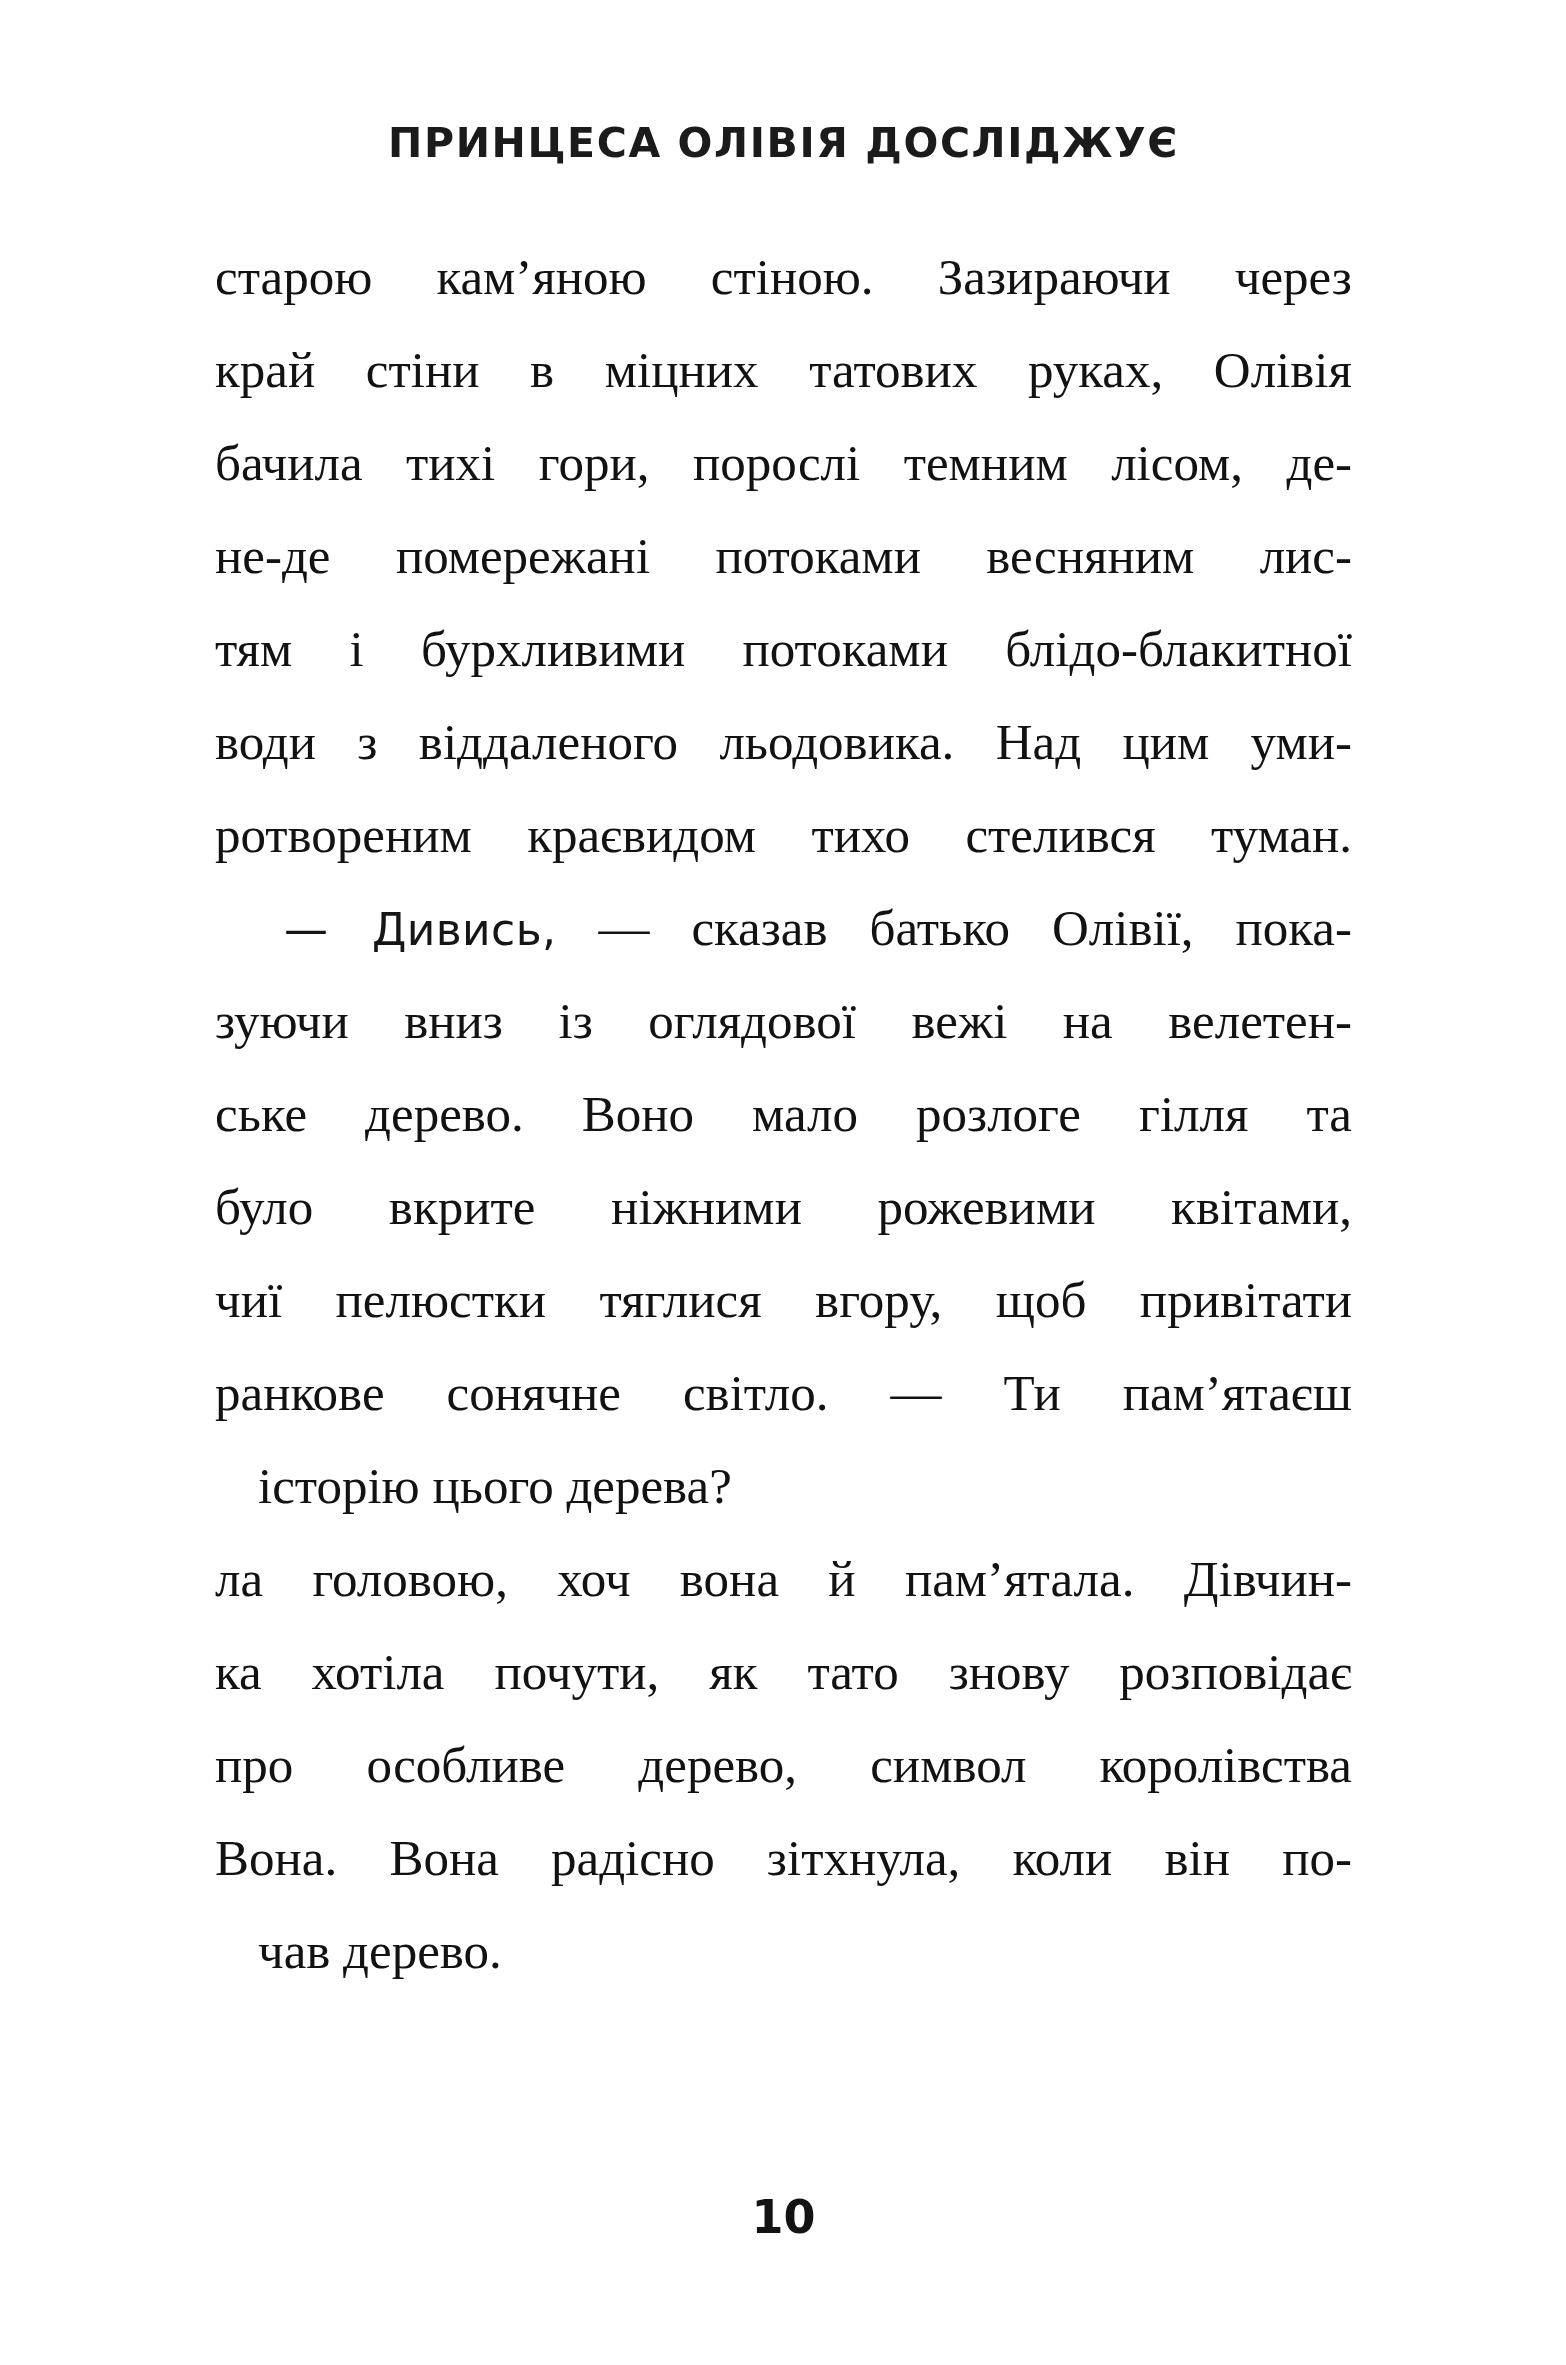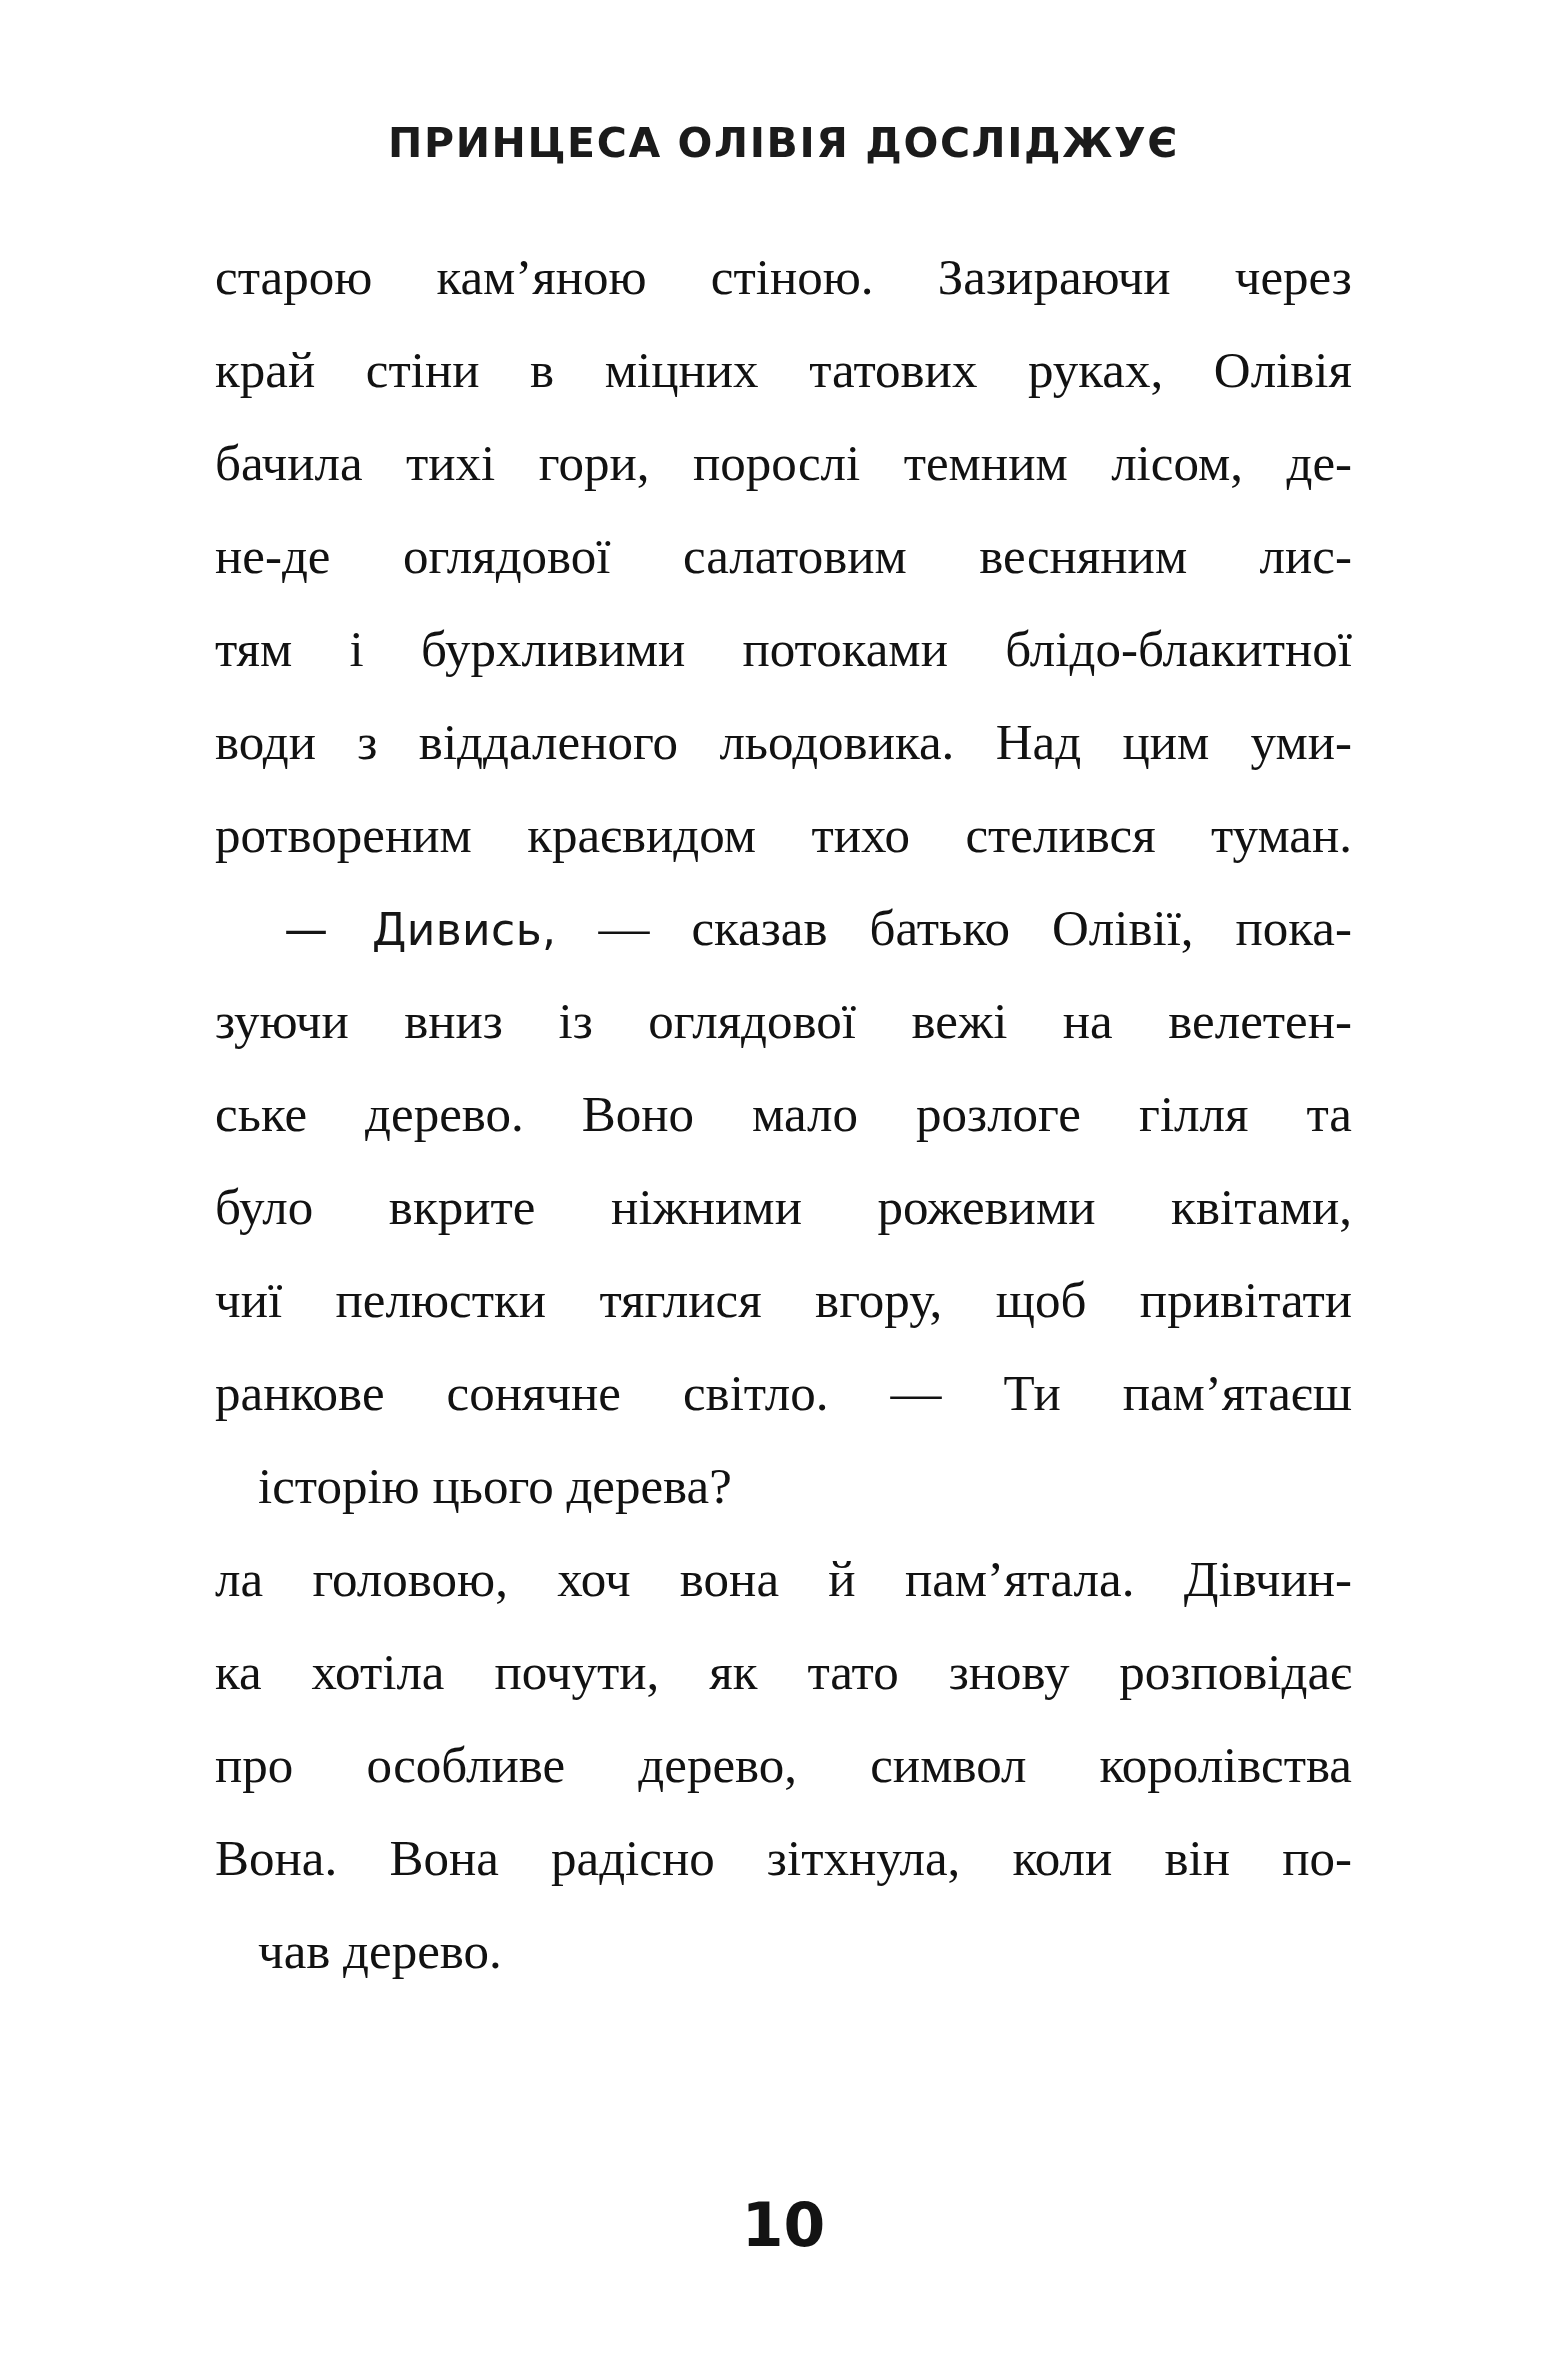--- a/index.html
+++ b/index.html
@@ -61,36 +61,36 @@
     color: #161616;
   }
   .page-number {
     position: absolute;
     top: 2190px;
     left: 0;
     width: 100%;
     text-align: center;
     font-family: "DejaVu Sans", sans-serif;
     font-weight: bold;
-    font-size: 60px;
+    font-size: 46px;
     color: #131313;
   }
 </style>
 </head>
 <body>
 
 <div class="page">
   <div class="running-head">ПРИНЦЕСА ОЛІВІЯ ДОСЛІДЖУЄ</div>
 
   <div class="textblock">
       <div class="paragraph">
         <div class="line"><span>старою кам’яною стіною. Зазираючи через</span></div>
         <div class="line"><span>край стіни в міцних татових руках, Олівія</span></div>
         <div class="line"><span>бачила тихі гори, порослі темним лісом, де-</span></div>
-        <div class="line"><span>не-де оглядової салатовим весняним лис-</span></div>
+        <div class="line"><span>не-де помережані потоками весняним лис-</span></div>
         <div class="line"><span>тям і бурхливими потоками блідо-блакитної</span></div>
         <div class="line"><span>води з віддаленого льодовика. Над цим уми-</span></div>
         <div class="line"><span>ротвореним краєвидом тихо стелився туман.</span></div>
       </div>
       <div class="paragraph">
         <div class="line indent"><span class="display-bold">— Дивись,</span><span> — сказав батько Олівії, пока-</span></div>
         <div class="line"><span>зуючи вниз із оглядової вежі на велетен-</span></div>
         <div class="line"><span>ське дерево. Воно мало розлоге гілля та</span></div>
         <div class="line"><span>було вкрите ніжними рожевими квітами,</span></div>
         <div class="line"><span>чиї пелюстки тяглися вгору, щоб привітати</span></div>

